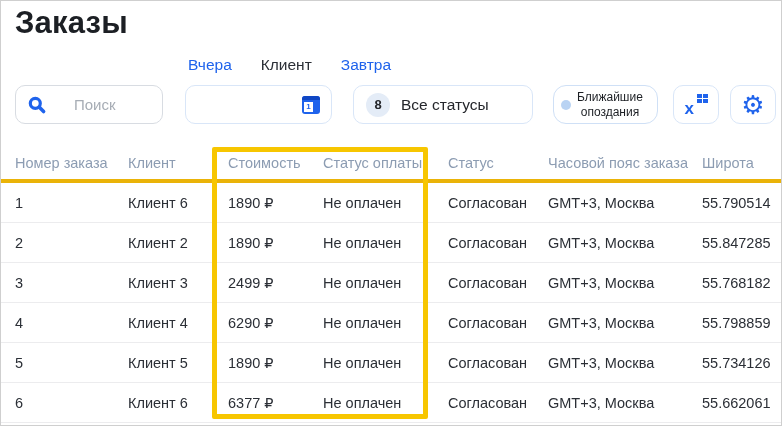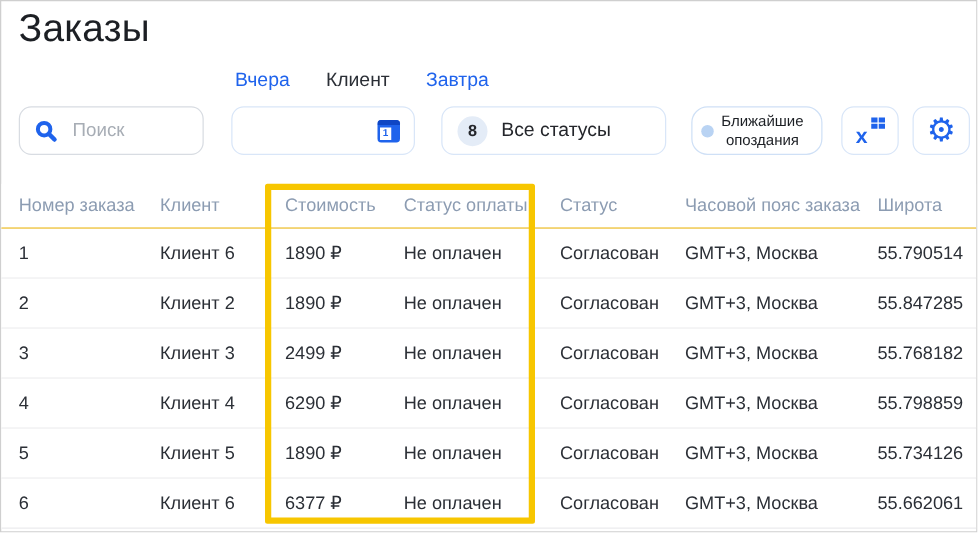--- a/index.html
+++ b/index.html
@@ -2,31 +2,31 @@
 <html><head>
 <meta charset="utf-8">
 <style>
   html,body{margin:0;padding:0;background:#fff;}
   .app{
     position:relative;width:782px;height:426px;box-sizing:border-box;
     border:1px solid #cfcfcf;background:#fff;overflow:hidden;
     font-family:"Liberation Sans","DejaVu Sans",sans-serif;color:#2b2f36;
   }
   .page-title{
-    position:absolute;left:14px;top:4px;font-size:31px;font-weight:400;
+    position:absolute;left:14px;top:4px;font-size:31px;font-weight:700;
     color:#1c1f24;letter-spacing:.2px;
   }
   
   .tabs{position:absolute;left:187px;top:55px;display:flex;gap:29px;font-size:15.5px;}
   .tab{color:#1f63ec;cursor:pointer;}
   .tab.active{color:#2b2f36;}
   .status-label{position:absolute;left:352px;top:56px;font-size:15px;color:#9fafc2;}
 
   .ctrl{position:absolute;top:84px;height:39px;box-sizing:border-box;background:#fff;border-radius:10px;}
-  .search-box{left:14px;width:148px;border:1px solid #d8dce2;display:flex;align-items:center;gap:9px;padding:0 11px;}
+  .search-box{left:14px;width:148px;border:1px solid #d8dce2;display:flex;align-items:center;gap:25px;padding:0 11px;}
   .search-box input{border:none;outline:none;width:100%;font-size:15px;color:#333;background:transparent;font-family:inherit;}
   .search-box input::placeholder{color:#a7adb5;}
 
   .date-box{left:184px;width:147px;border:1px solid #d9e6f8;display:flex;align-items:center;justify-content:flex-end;padding:0 11px;cursor:pointer;}
   .calendar-icon{width:18px;height:18px;background:#1f63ec;border-radius:3px;position:relative;overflow:hidden;}
   .calendar-icon .band{position:absolute;top:0;left:0;right:0;height:4px;background:#0f46c4;}
   .calendar-icon .page{position:absolute;left:2px;top:6px;width:9px;height:10px;background:#fff;
     display:flex;align-items:center;justify-content:center;font-size:8px;font-weight:700;color:#1f63ec;}
 
   .status-dd{left:352px;width:180px;border:1px solid #d9e6f8;display:flex;align-items:center;gap:11px;padding:0 12px;font-size:15.5px;color:#24262b;cursor:pointer;}
@@ -45,21 +45,21 @@
   .excel-grid i{background:#1f63ec;display:block;}
   .gear-glyph{color:#1f63ec;font-size:26px;line-height:1;font-family:"DejaVu Sans",sans-serif;}
 
   
   .table{position:absolute;left:0;top:146px;right:0;}
   .trow{
     display:grid;grid-template-columns:113px 100px 95px 125px 100px 154px 1fr;
     padding-left:14px;align-items:center;height:40px;box-sizing:border-box;
     border-bottom:1px solid #ececee;font-size:14.5px;color:#2b2f36;background:#fff;
   }
-  .trow.thead{height:36px;color:#8c9cb2;border-bottom:1px solid #eab308;}
+  .trow.thead{height:36px;color:#8c9cb2;border-bottom:4px solid #eab308;}
   .cell{white-space:nowrap;overflow:hidden;}
 
   .highlight-box{
     position:absolute;left:211px;top:146px;width:216px;height:272px;
     border:5px solid #f7c600;border-radius:2px;pointer-events:none;z-index:5;box-sizing:border-box;
   }
 </style>
 </head>
 <body>
 

